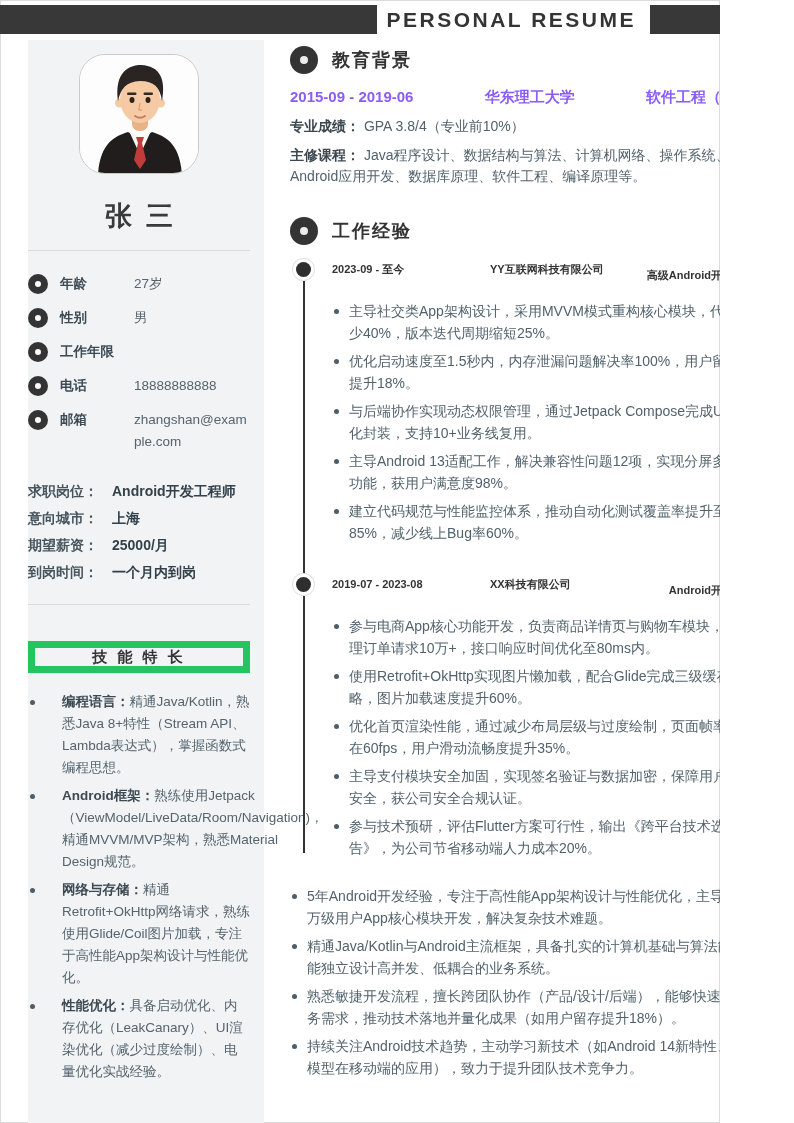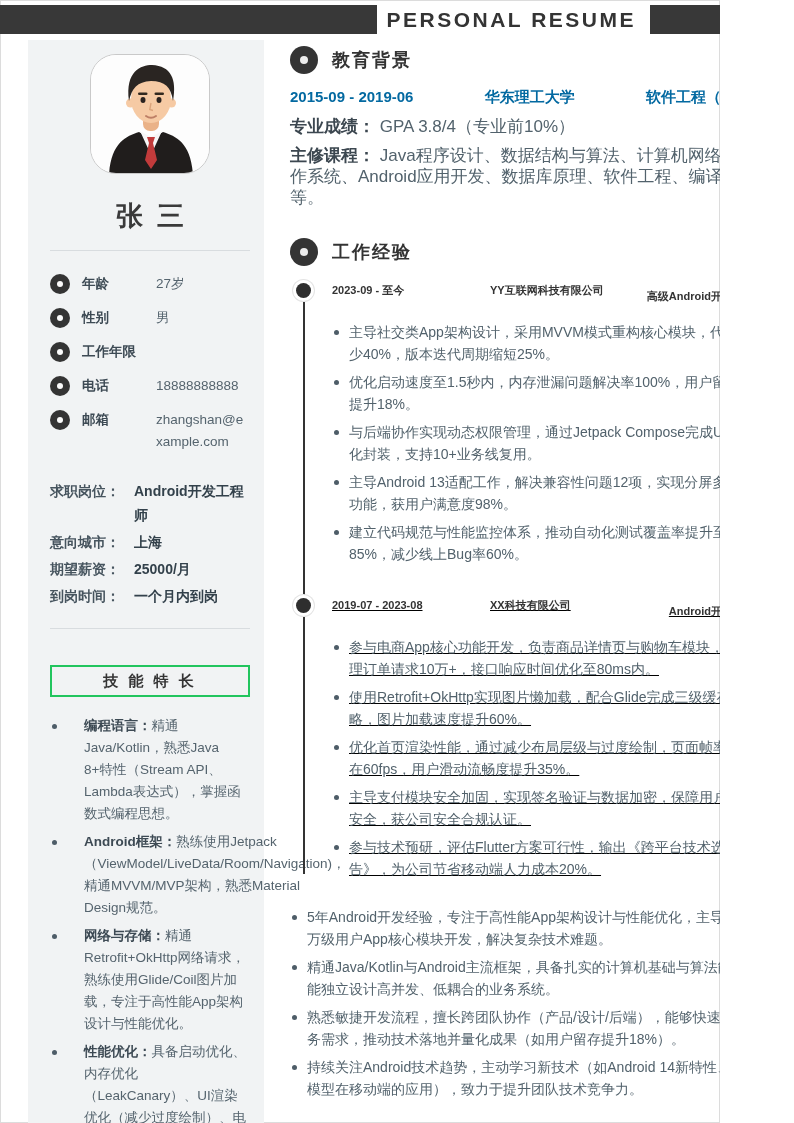--- a/index.html
+++ b/index.html
@@ -11,64 +11,64 @@
   
   .banner{ position:absolute; top:5px; left:0; right:0; height:29px; display:flex; align-items:stretch; }
   .banner .bar{ background:#383838; }
   .banner .bar.left{ flex:1; }
   .banner .bar.right{ width:70px; }
   .banner .title{ padding:0 14px 0 10px; display:flex; align-items:center;
       font-size:21px; font-weight:bold; letter-spacing:2.5px; color:#343434; white-space:nowrap; }
 
   
   .sidebar{ position:absolute; left:28px; top:40px; bottom:0; width:236px; background:#f1f3f4;
-            padding:14px 14px 0 22px; overflow:visible; }
+            padding:14px 14px 0 0; overflow:visible; }
   .photo-card{ width:120px; height:120px; margin:0 auto; background:#fdfdfd; border:1px solid #c9c9c9;
                border-radius:26px; overflow:hidden; }
   .photo-card svg{ display:block; }
   .side-name{ margin-top:24px; text-align:center; font-size:27px; font-weight:bold; color:#3a3a3a;
               letter-spacing:14px; padding-left:14px; }
   .divider{ height:1px; background:#d8dcdf; margin-top:16px; }
   .info-list{ margin-top:22px; }
   .info-row{ display:flex; align-items:flex-start; margin-bottom:12px; }
   .donut-sm{ flex:0 0 auto; width:20px; height:20px; border-radius:50%; background:#343434; position:relative; margin:1px 12px 0 0; }
   .donut-sm::after{ content:""; position:absolute; left:7px; top:7px; width:6px; height:6px; border-radius:50%; background:#fbfbfb; }
   .info-label{ width:74px; flex:0 0 auto; font-size:13.5px; font-weight:bold; color:#3d4a54; line-height:22px; }
   .info-value{ flex:1; font-size:13.5px; color:#55646e; line-height:22px; word-break:break-all; }
 
   .intent{ margin-top:26px; }
   .intent-row{ display:flex; margin-bottom:3px; }
   .intent-label{ width:84px; flex:0 0 auto; font-size:14px; font-weight:bold; color:#46545e; line-height:24px; }
   .intent-value{ flex:1; font-size:14px; font-weight:bold; color:#33414b; line-height:24px; }
 
-  .skills-box{ margin-top:36px; border:2px solid #22c55e; height:32px; display:flex; align-items:center;
+  .skills-box{ margin-top:36px; border:7px solid #22c55e; height:32px; display:flex; align-items:center;
                justify-content:center; font-size:15px; font-weight:bold; color:#343434; letter-spacing:3px; }
   .skills-list{ margin-top:18px; }
   .skill-item{ display:flex; align-items:flex-start; margin-bottom:6px;gap:16px; }
   .dot{ flex:0 0 auto; width:5px; height:5px; border-radius:50%; background:#4e5d68; margin:9px 11px 0 2px; }
   .skill-text{ flex:1; font-size:13.5px; line-height:22px; color:#55646e; overflow:visible; white-space:normal; }
   .skill-text b{ color:#3d4a54; }
 
   
   .main{ position:absolute; left:290px; top:46px; width:476px; }
   .section-head{ display:flex; align-items:center; margin-bottom:12px; }
   .donut-lg{ flex:0 0 auto; width:28px; height:28px; border-radius:50%; background:#343434; position:relative; margin-right:14px; }
   .donut-lg::after{ content:""; position:absolute; left:10px; top:10px; width:8px; height:8px; border-radius:50%; background:#ececec; }
   .section-title{ font-size:18px; font-weight:bold; color:#333; letter-spacing:2px; }
 
   .edu-row1{ display:flex; justify-content:space-between; align-items:baseline;
-             font-size:15px; font-weight:bold; color:#0369a1; line-height:22px; margin-top:2px; }
-  .edu-line{ margin-top:8px; font-size:17px; line-height:21px; color:#52626c; }
+             font-size:15px; font-weight:bold; color:#8b5cf6; line-height:22px; margin-top:2px; }
+  .edu-line{ margin-top:8px; font-size:14px; line-height:21px; color:#52626c; }
   .edu-line b{ color:#3c4750; }
 
   .work-section{ margin-top:30px; }
   .jobs{ position:relative; padding-left:42px; margin-top:14px; }
   .jobs::before{ content:""; position:absolute; left:13px; top:10px; bottom:6px; width:2px; background:#333; }
   .job{ position:relative; margin-bottom:30px; }
-  .job:last-child{ margin-bottom:0;text-decoration:underline; }
+  .job:last-child{ margin-bottom:0; }
   .tl-dot{ position:absolute; left:-36px; top:3px; width:15px; height:15px; border-radius:50%;
            background:#2e2e2e; box-shadow:0 0 0 3px #fff, 0 0 0 4px #e4e4e4; }
   .job-head{ display:flex; align-items:flex-start; font-size:11px; font-weight:bold; color:#333; line-height:21px; }
   .job-period{ width:158px; flex:0 0 auto; }
   .job-company{ flex:1; padding-right:10px; }
   .job-title{ flex:0 0 auto; white-space:nowrap; text-align:center;margin-top:6px; }
   .bullets{ list-style:none; margin-top:14px; }
   .bullets li{ display:flex; align-items:flex-start; margin-bottom:6px; }
   .bullets .btext{ flex:1; font-size:14px; line-height:22px; color:#52626c; }
 

